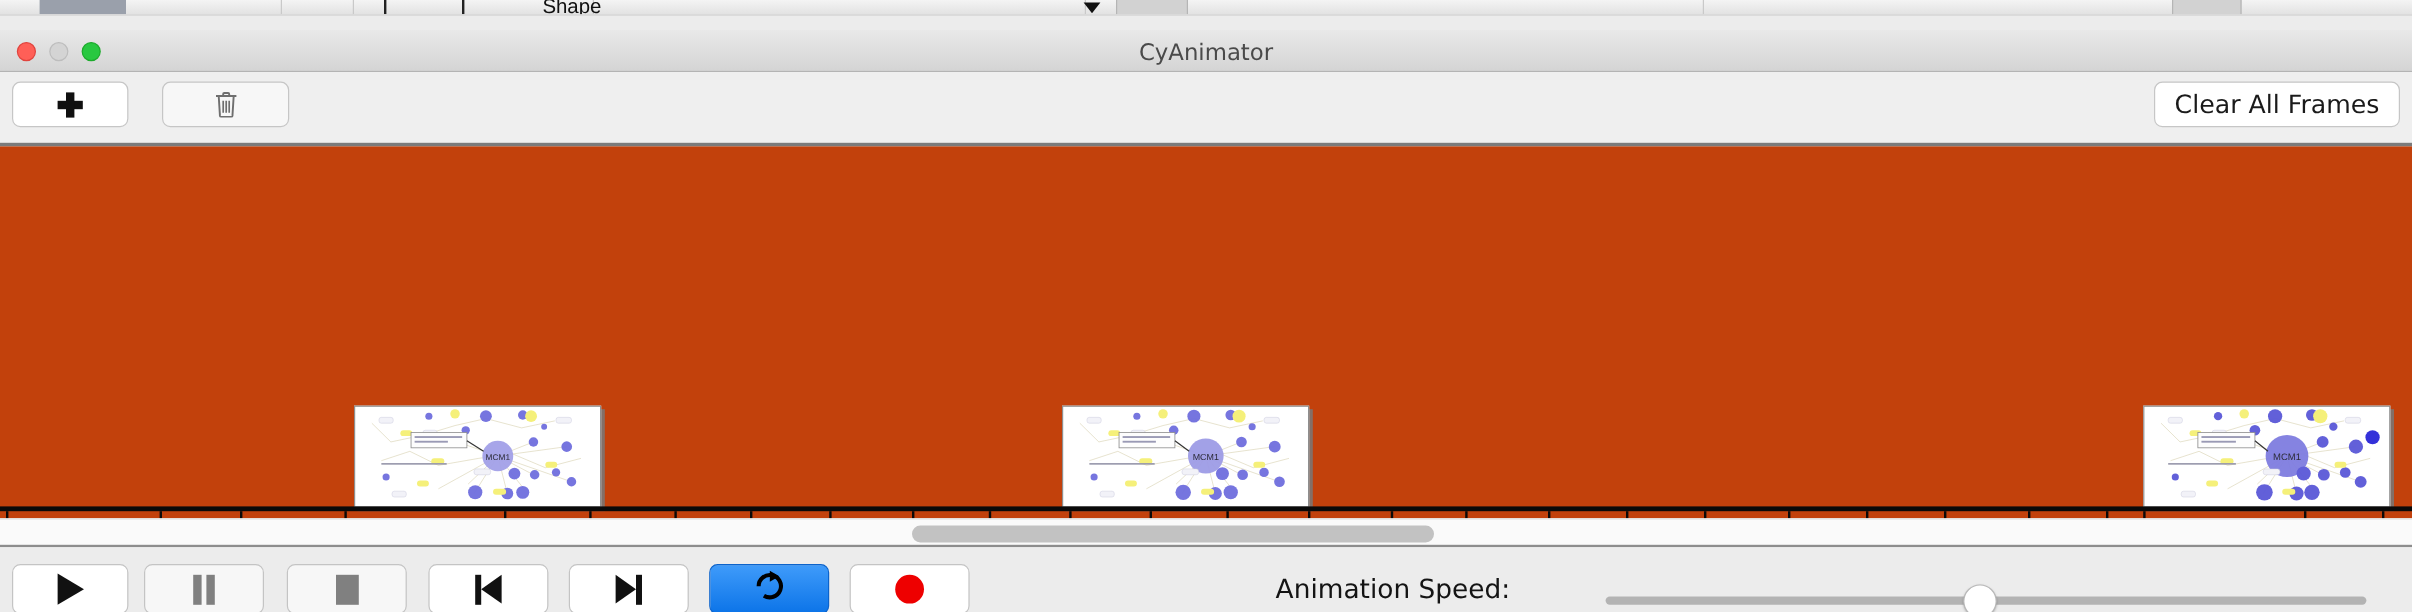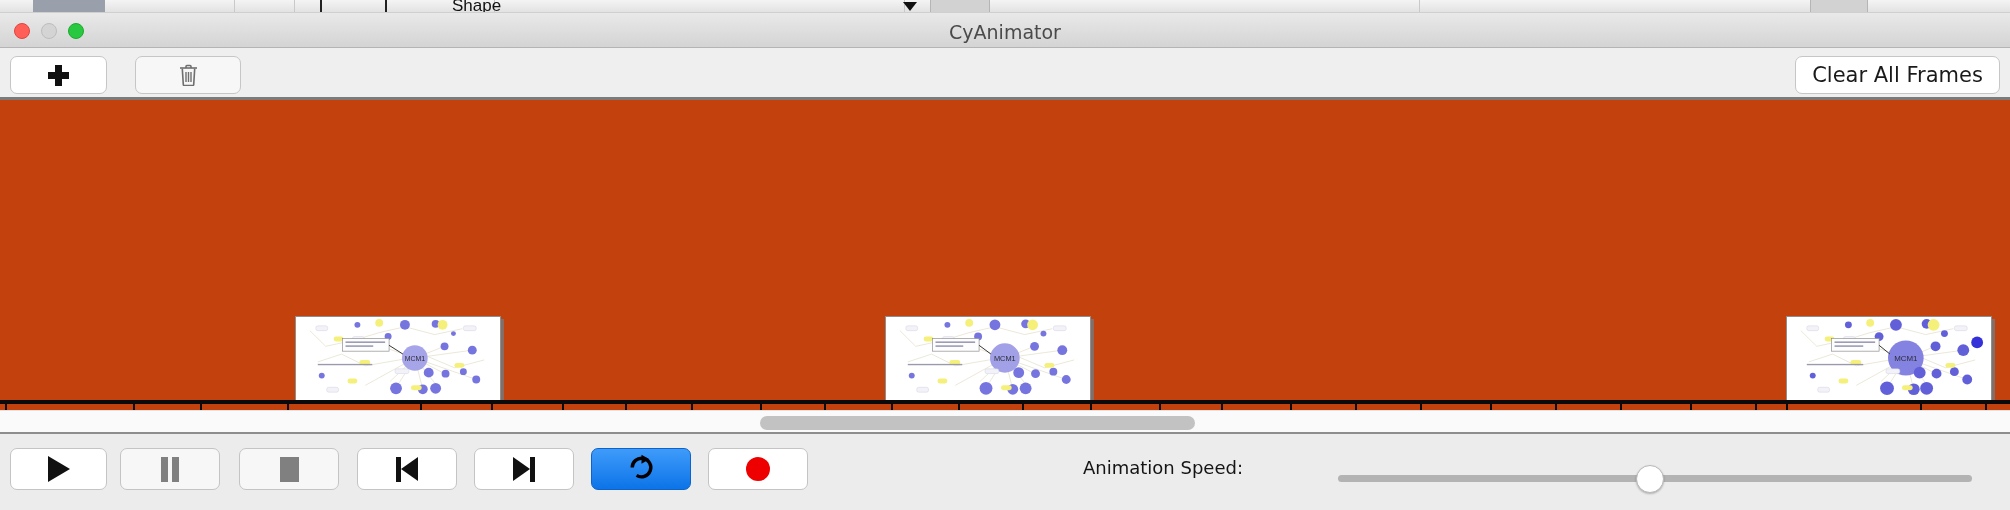--- a/index.html
+++ b/index.html
@@ -41,39 +41,40 @@
     background: #ececec;
     border-top: 1px solid #cfcfcf;
   }
 
   
   #titlebar {
     position: relative;
     height: 35px;
     background: linear-gradient(#e9e9e9, #d4d4d4);
     border-bottom: 1px solid #b4b4b4;
+    margin-top: 12px;
   }
   .traffic {
     position: absolute; top: 10px;
     width: 16px; height: 16px; border-radius: 50%;
   }
   .traffic.close  { left: 14px;  background: #ff5f57; border: 1px solid #e0443e; }
   .traffic.min    { left: 41px;  background: #d4d4d4; border: 1px solid #bdbdbd; }
   .traffic.max    { left: 68px;  background: #28c840; border: 1px solid #1dab2c; }
   #window-title {
     position: absolute; left: 0; right: 0; top: 8px;
     text-align: center;
     font-size: 19px; color: #4a4a4a;
     font-family: "DejaVu Sans", sans-serif;
   }
 
   
   #toolbar {
     position: relative;
-    height: 52px;
+    height: 62px;
     background: #efefef;
     border-bottom: 3px solid #7b7b7b;
   }
   .tb-btn {
     position: absolute; top: 8px;
     height: 38px;
     border: 1px solid #c6c6c6;
     border-radius: 7px;
     display: flex; align-items: center; justify-content: center;
     font-size: 21px; color: #1a1a1a;
@@ -167,23 +168,22 @@
   .ic-prev   { width:22px;height:25px;position:relative; }
   .ic-prev .bar { position:absolute;left:0;top:0;width:5px;height:25px;background:#111; }
   .ic-prev .tri { position:absolute;left:5px;top:0;width:0;height:0;border-right:17px solid #111;border-top:12.5px solid transparent;border-bottom:12.5px solid transparent; }
   .ic-next   { width:22px;height:25px;position:relative; }
   .ic-next .bar { position:absolute;right:0;top:0;width:5px;height:25px;background:#111; }
   .ic-next .tri { position:absolute;right:5px;top:0;width:0;height:0;border-left:17px solid #111;border-top:12.5px solid transparent;border-bottom:12.5px solid transparent; }
   .ic-record { width:24px;height:24px;border-radius:50%;background:#ee0000; }
 
   #speed-label {
     position: absolute; top: 23px; left: 1063px;
-    font-size: 18px; color: #141414;
+    font-size: 22px; color: #141414;
     font-family: "DejaVu Sans", sans-serif;
-    margin-left: 20px;
   }
   #speed-slider-track {
     position: absolute; top: 41px; left: 1338px;
     width: 634px; height: 7px;
     background: #b3b3b3; border-radius: 4px;
   }
   #speed-slider-thumb {
     position: absolute; top: 31px; left: 1636px;
     width: 28px; height: 28px; border-radius: 50%;
     background: #ffffff; border: 1px solid #b8b8b8;

